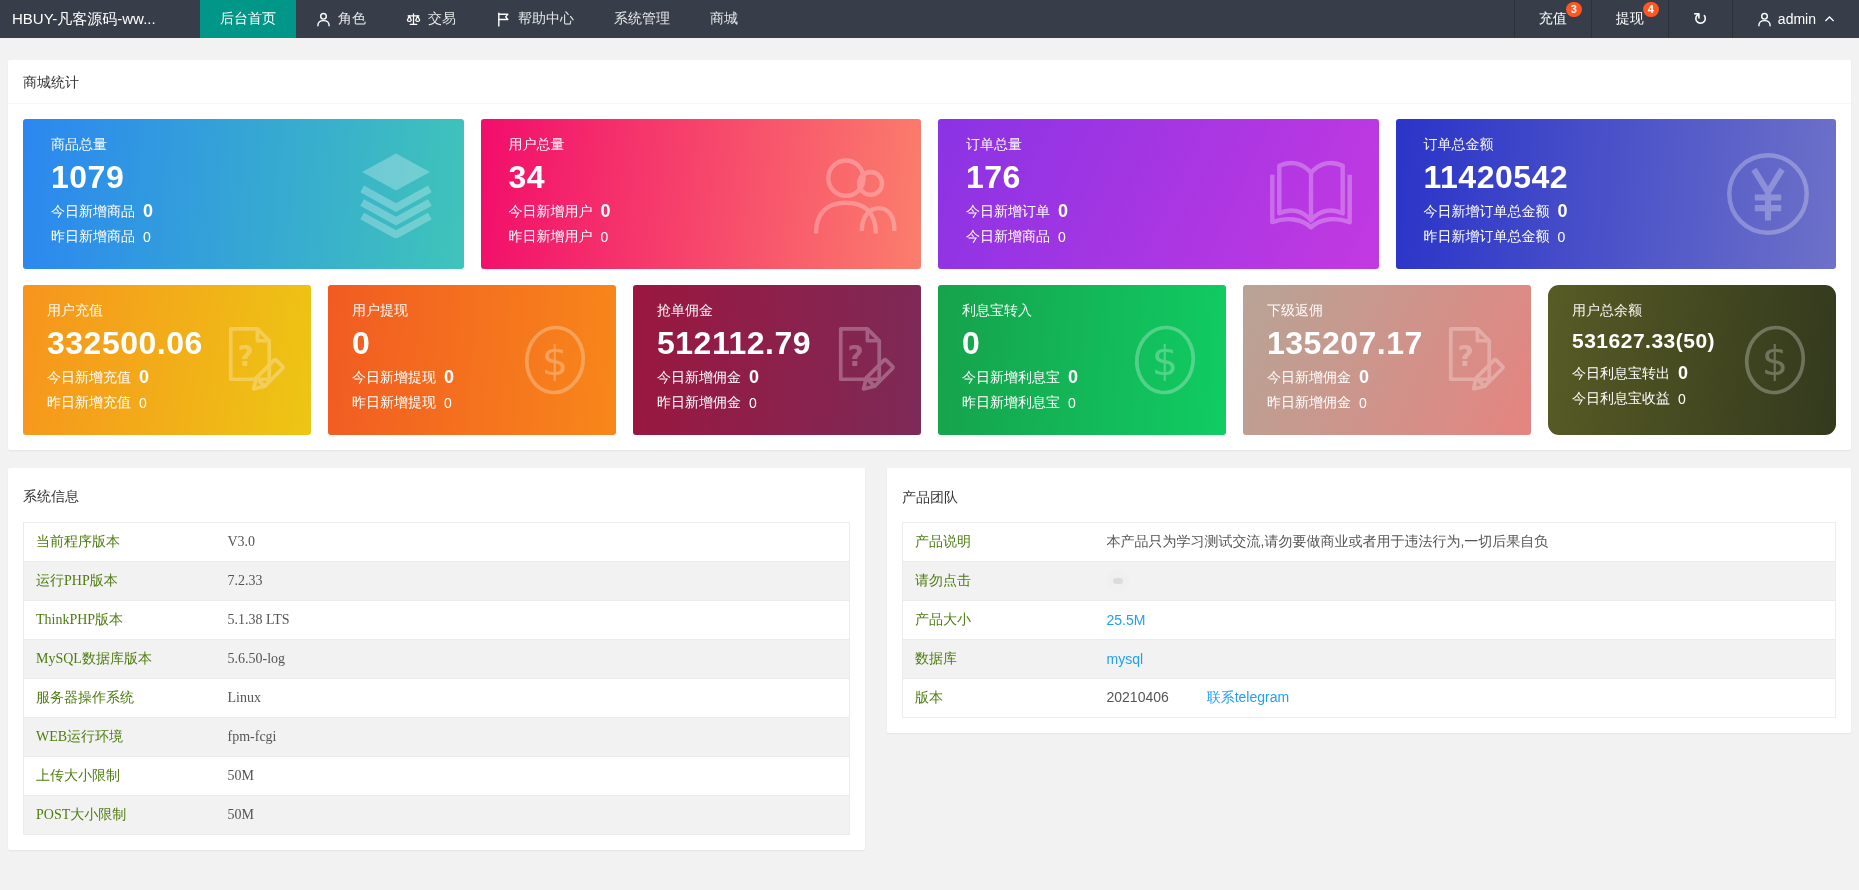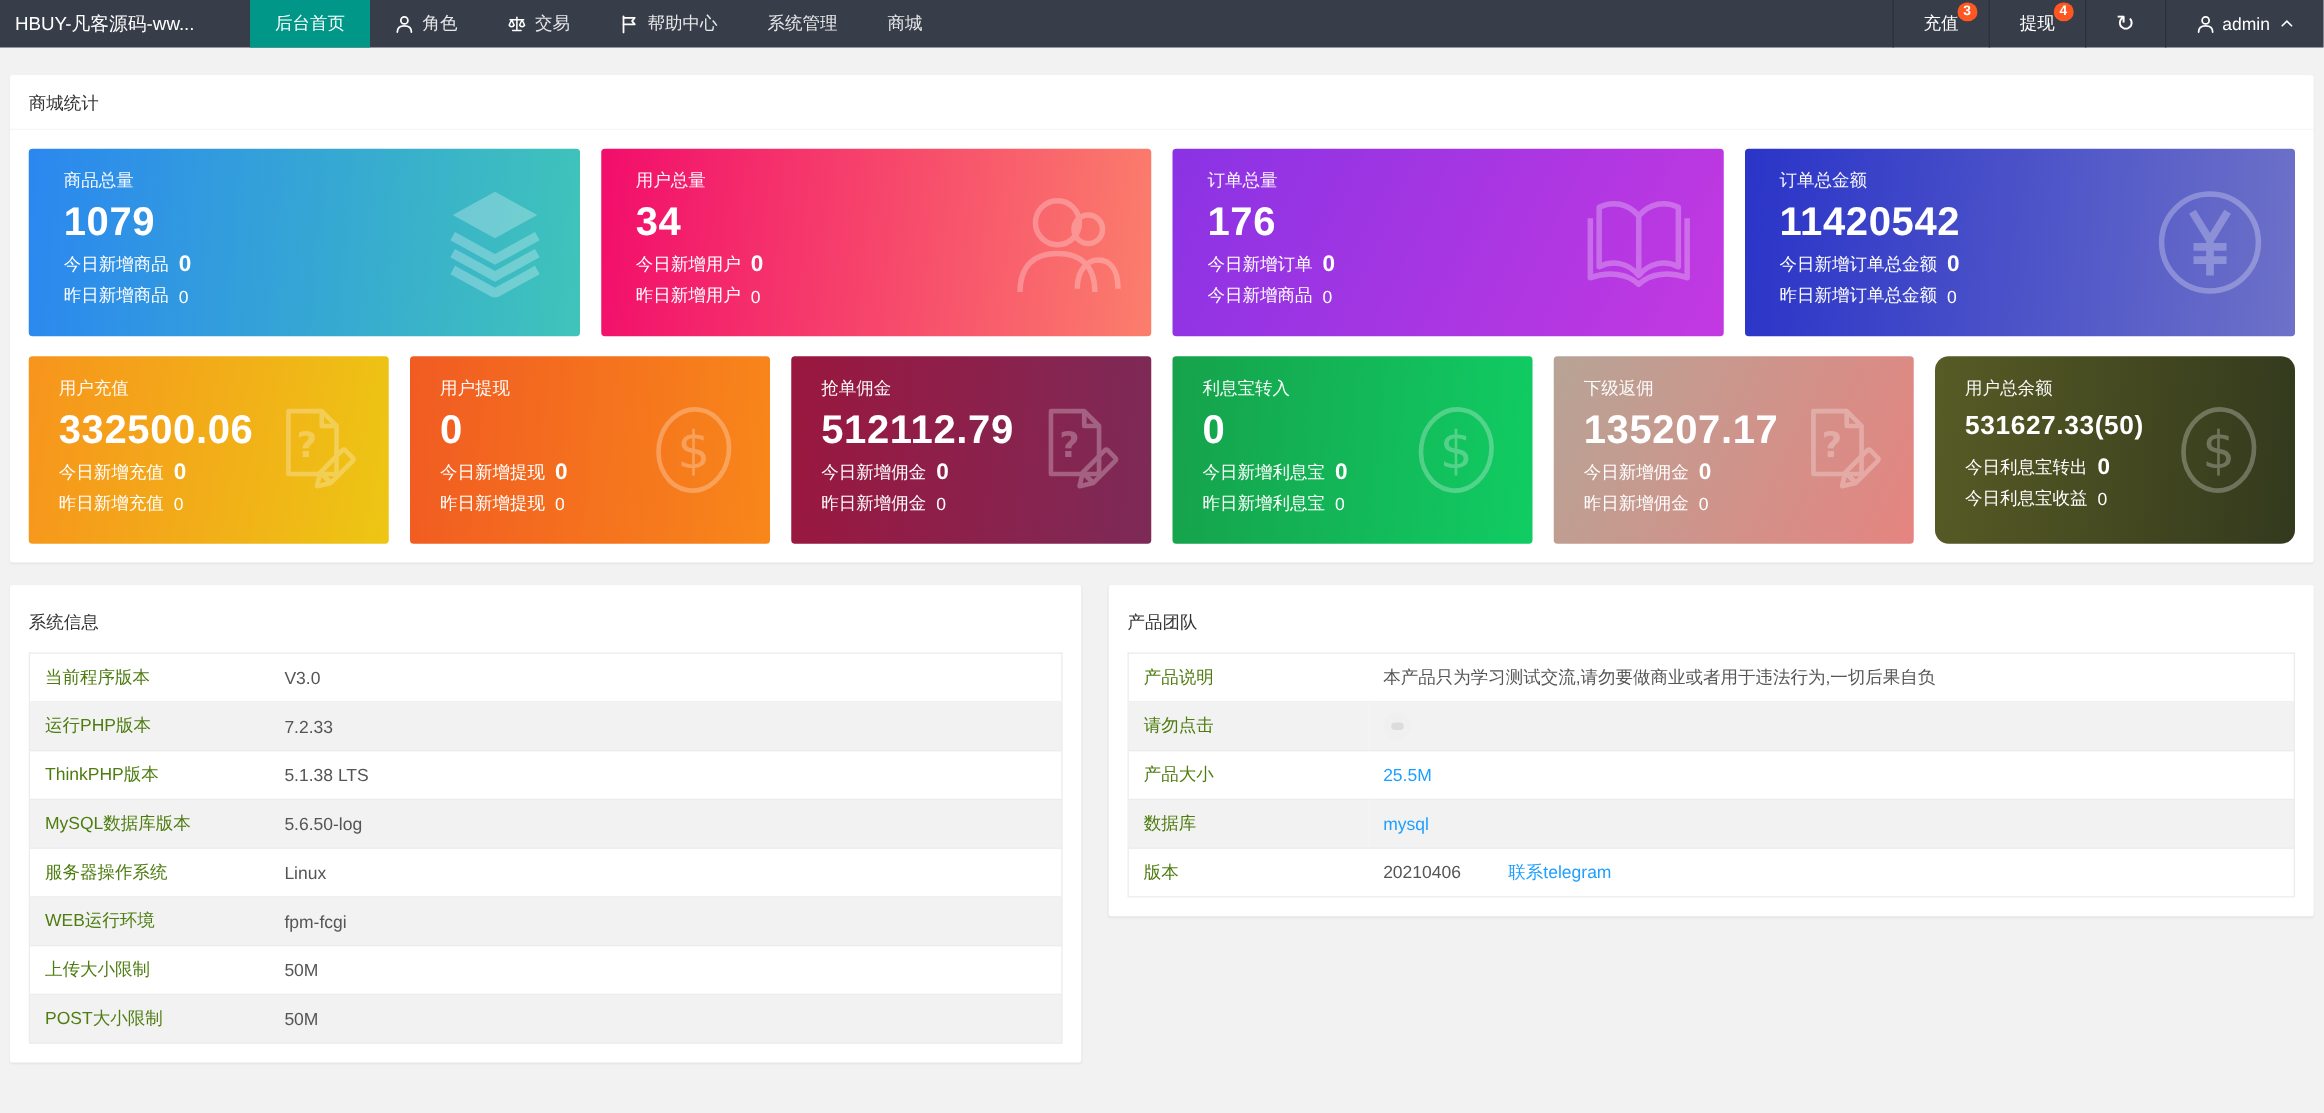--- a/index.html
+++ b/index.html
@@ -78,21 +78,21 @@
   .g3 { background:linear-gradient(95deg,#2a34c8,#6d71c8); }
   .g4 { background:linear-gradient(100deg,#f7941d,#edc614); }
   .g5 { background:linear-gradient(95deg,#f15b22,#f8871a); }
   .g6 { background:linear-gradient(95deg,#9a173f,#7d2a57); }
   .g7 { background:linear-gradient(95deg,#16a24b,#10cc63); }
   .g8 { background:linear-gradient(115deg,#b7a496,#e58480); }
   .g9 { background:linear-gradient(95deg,#575b25,#33391d);border-radius:11px; }
 
   
   .bottom { display:flex; gap:22px; align-items:flex-start; }
-  .sys-panel { width:857px; }
+  .sys-panel { width:857px;font-family:Liberation Serif, serif; }
   .team-panel { flex:1; }
   .bottom .panel-header { height:52px; line-height:58px; border-bottom:none; }
   .info-table {
     width:calc(100% - 30px); margin:2px 15px 15px;
     border-collapse:collapse; font-size:14px; color:#666;
     border:1px solid #ececec;
   }
   .info-table td { height:39px; border-bottom:1px solid #ececec; padding:0 10px 0 12px; }
   .info-table tr:nth-child(even) td { background:#f2f2f2; }
   .info-table td.lbl { width:192px; color:#4d7c0f; }

